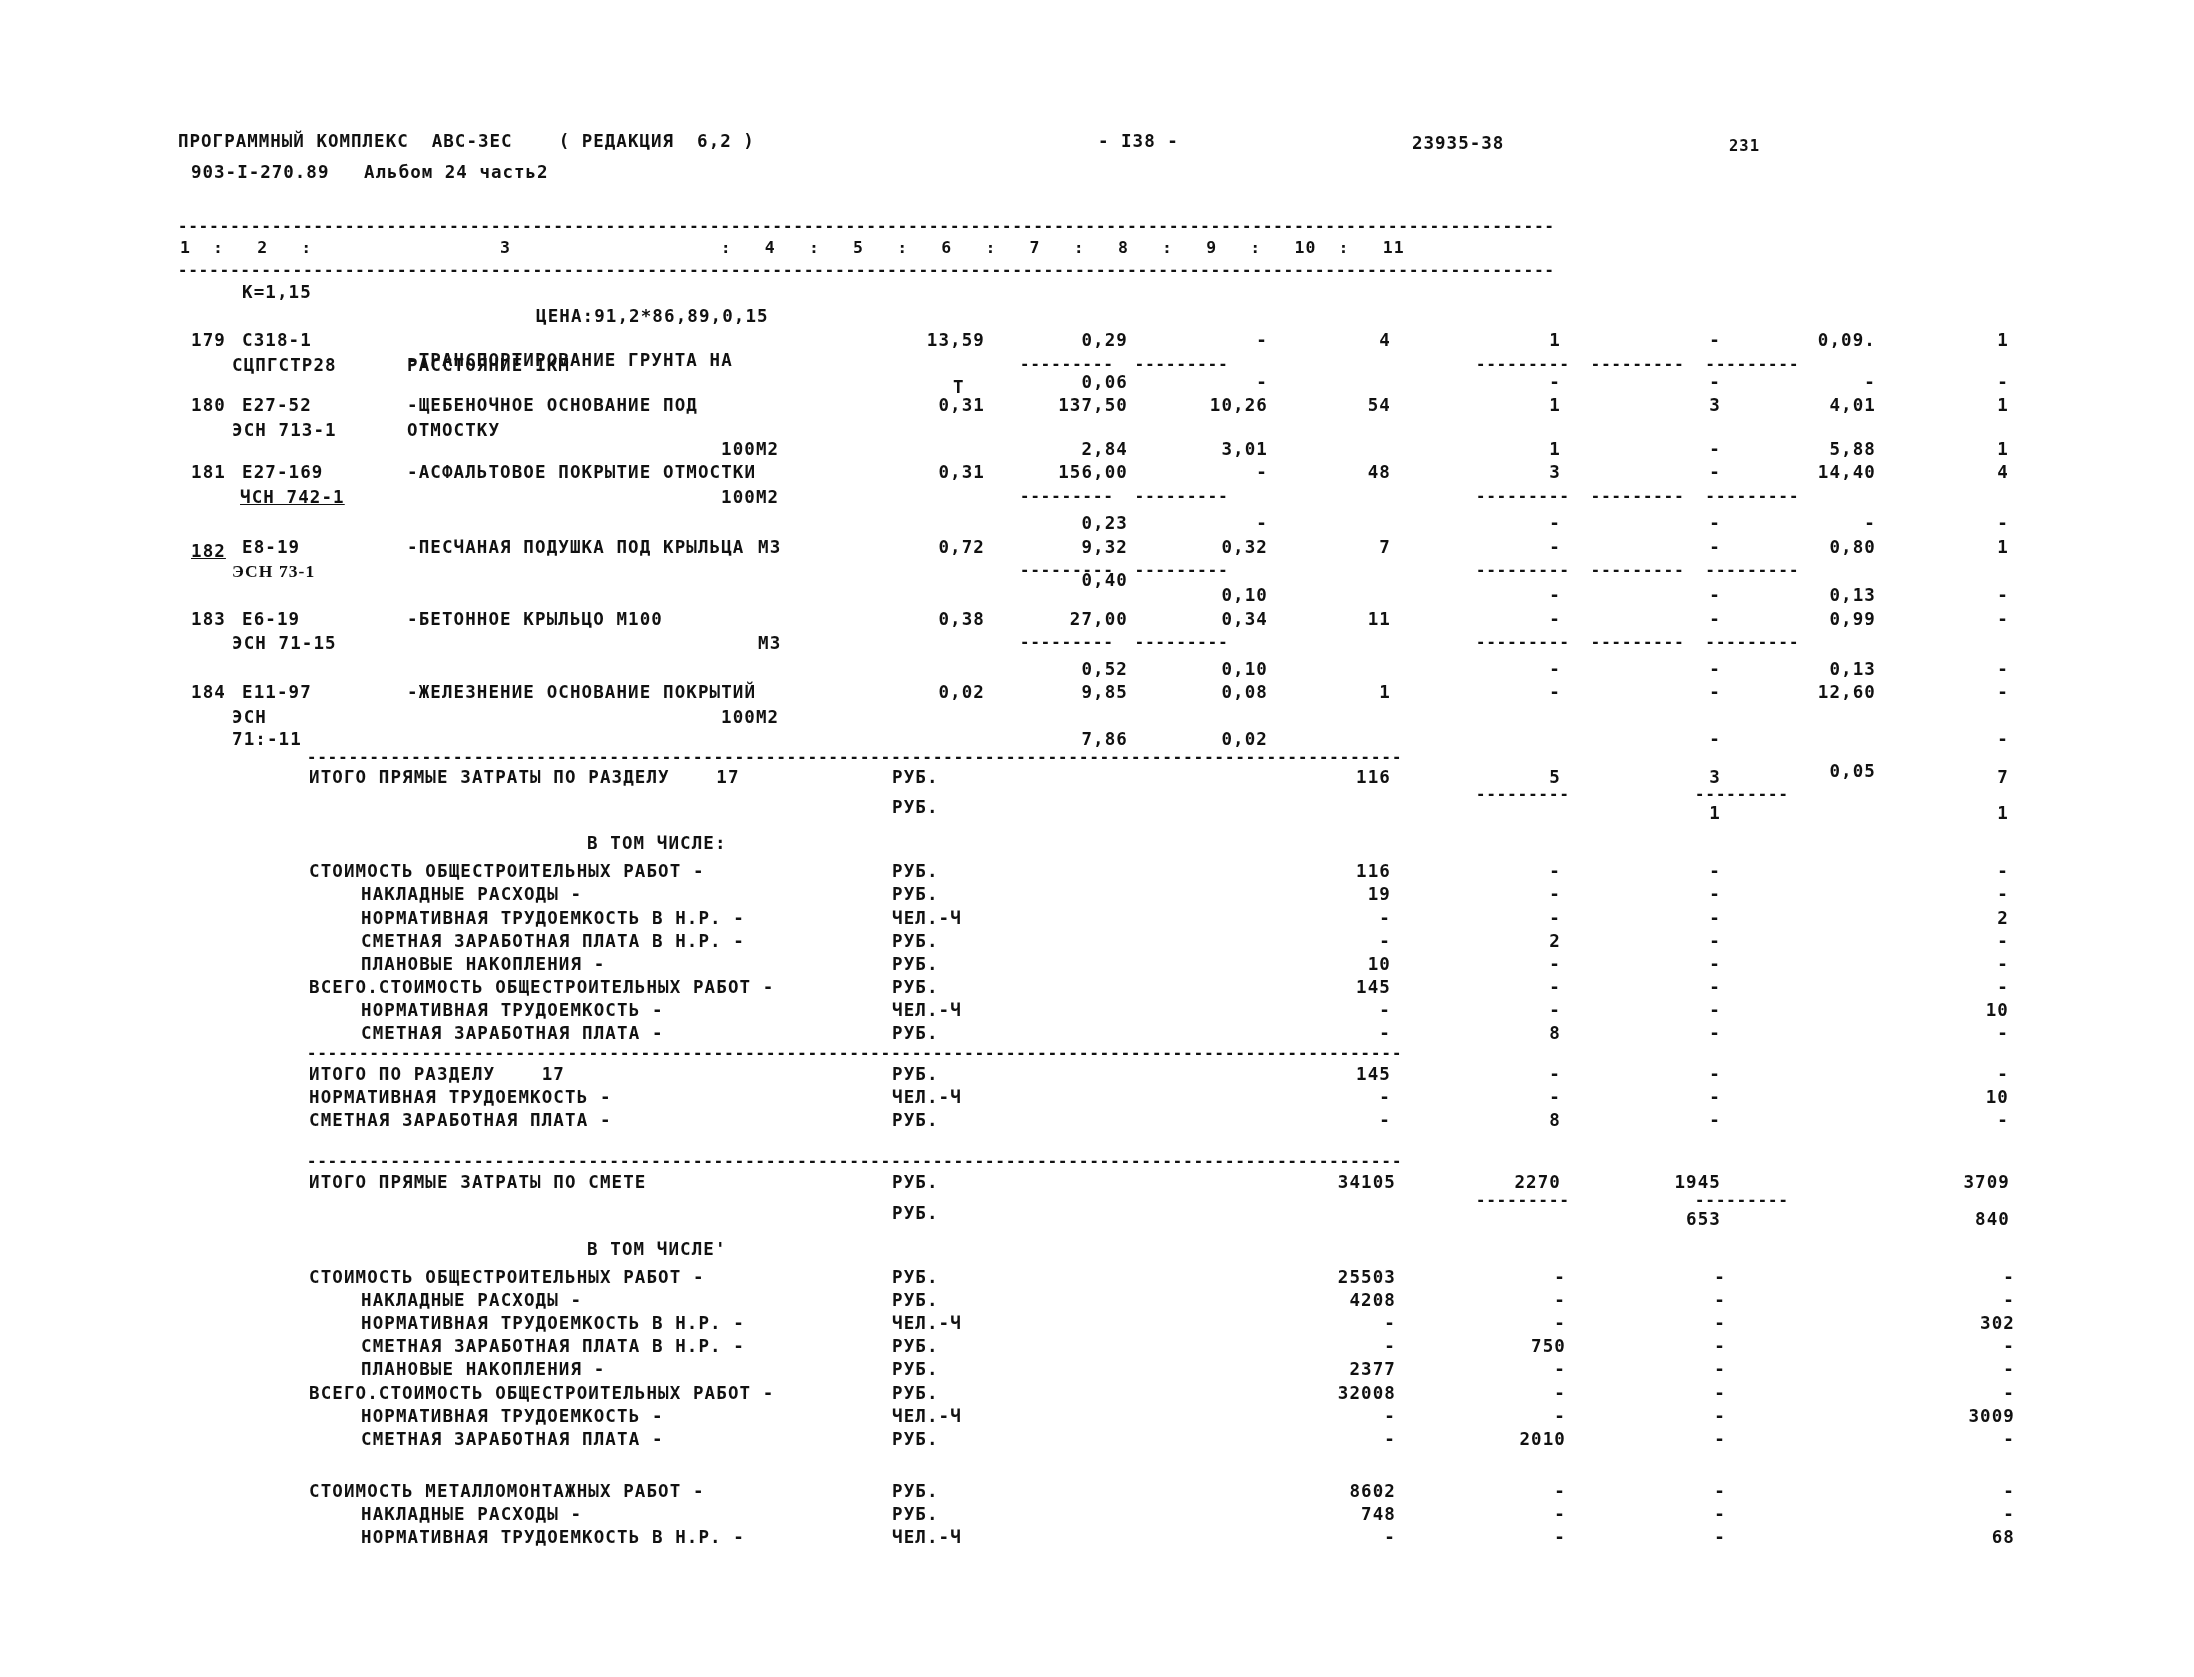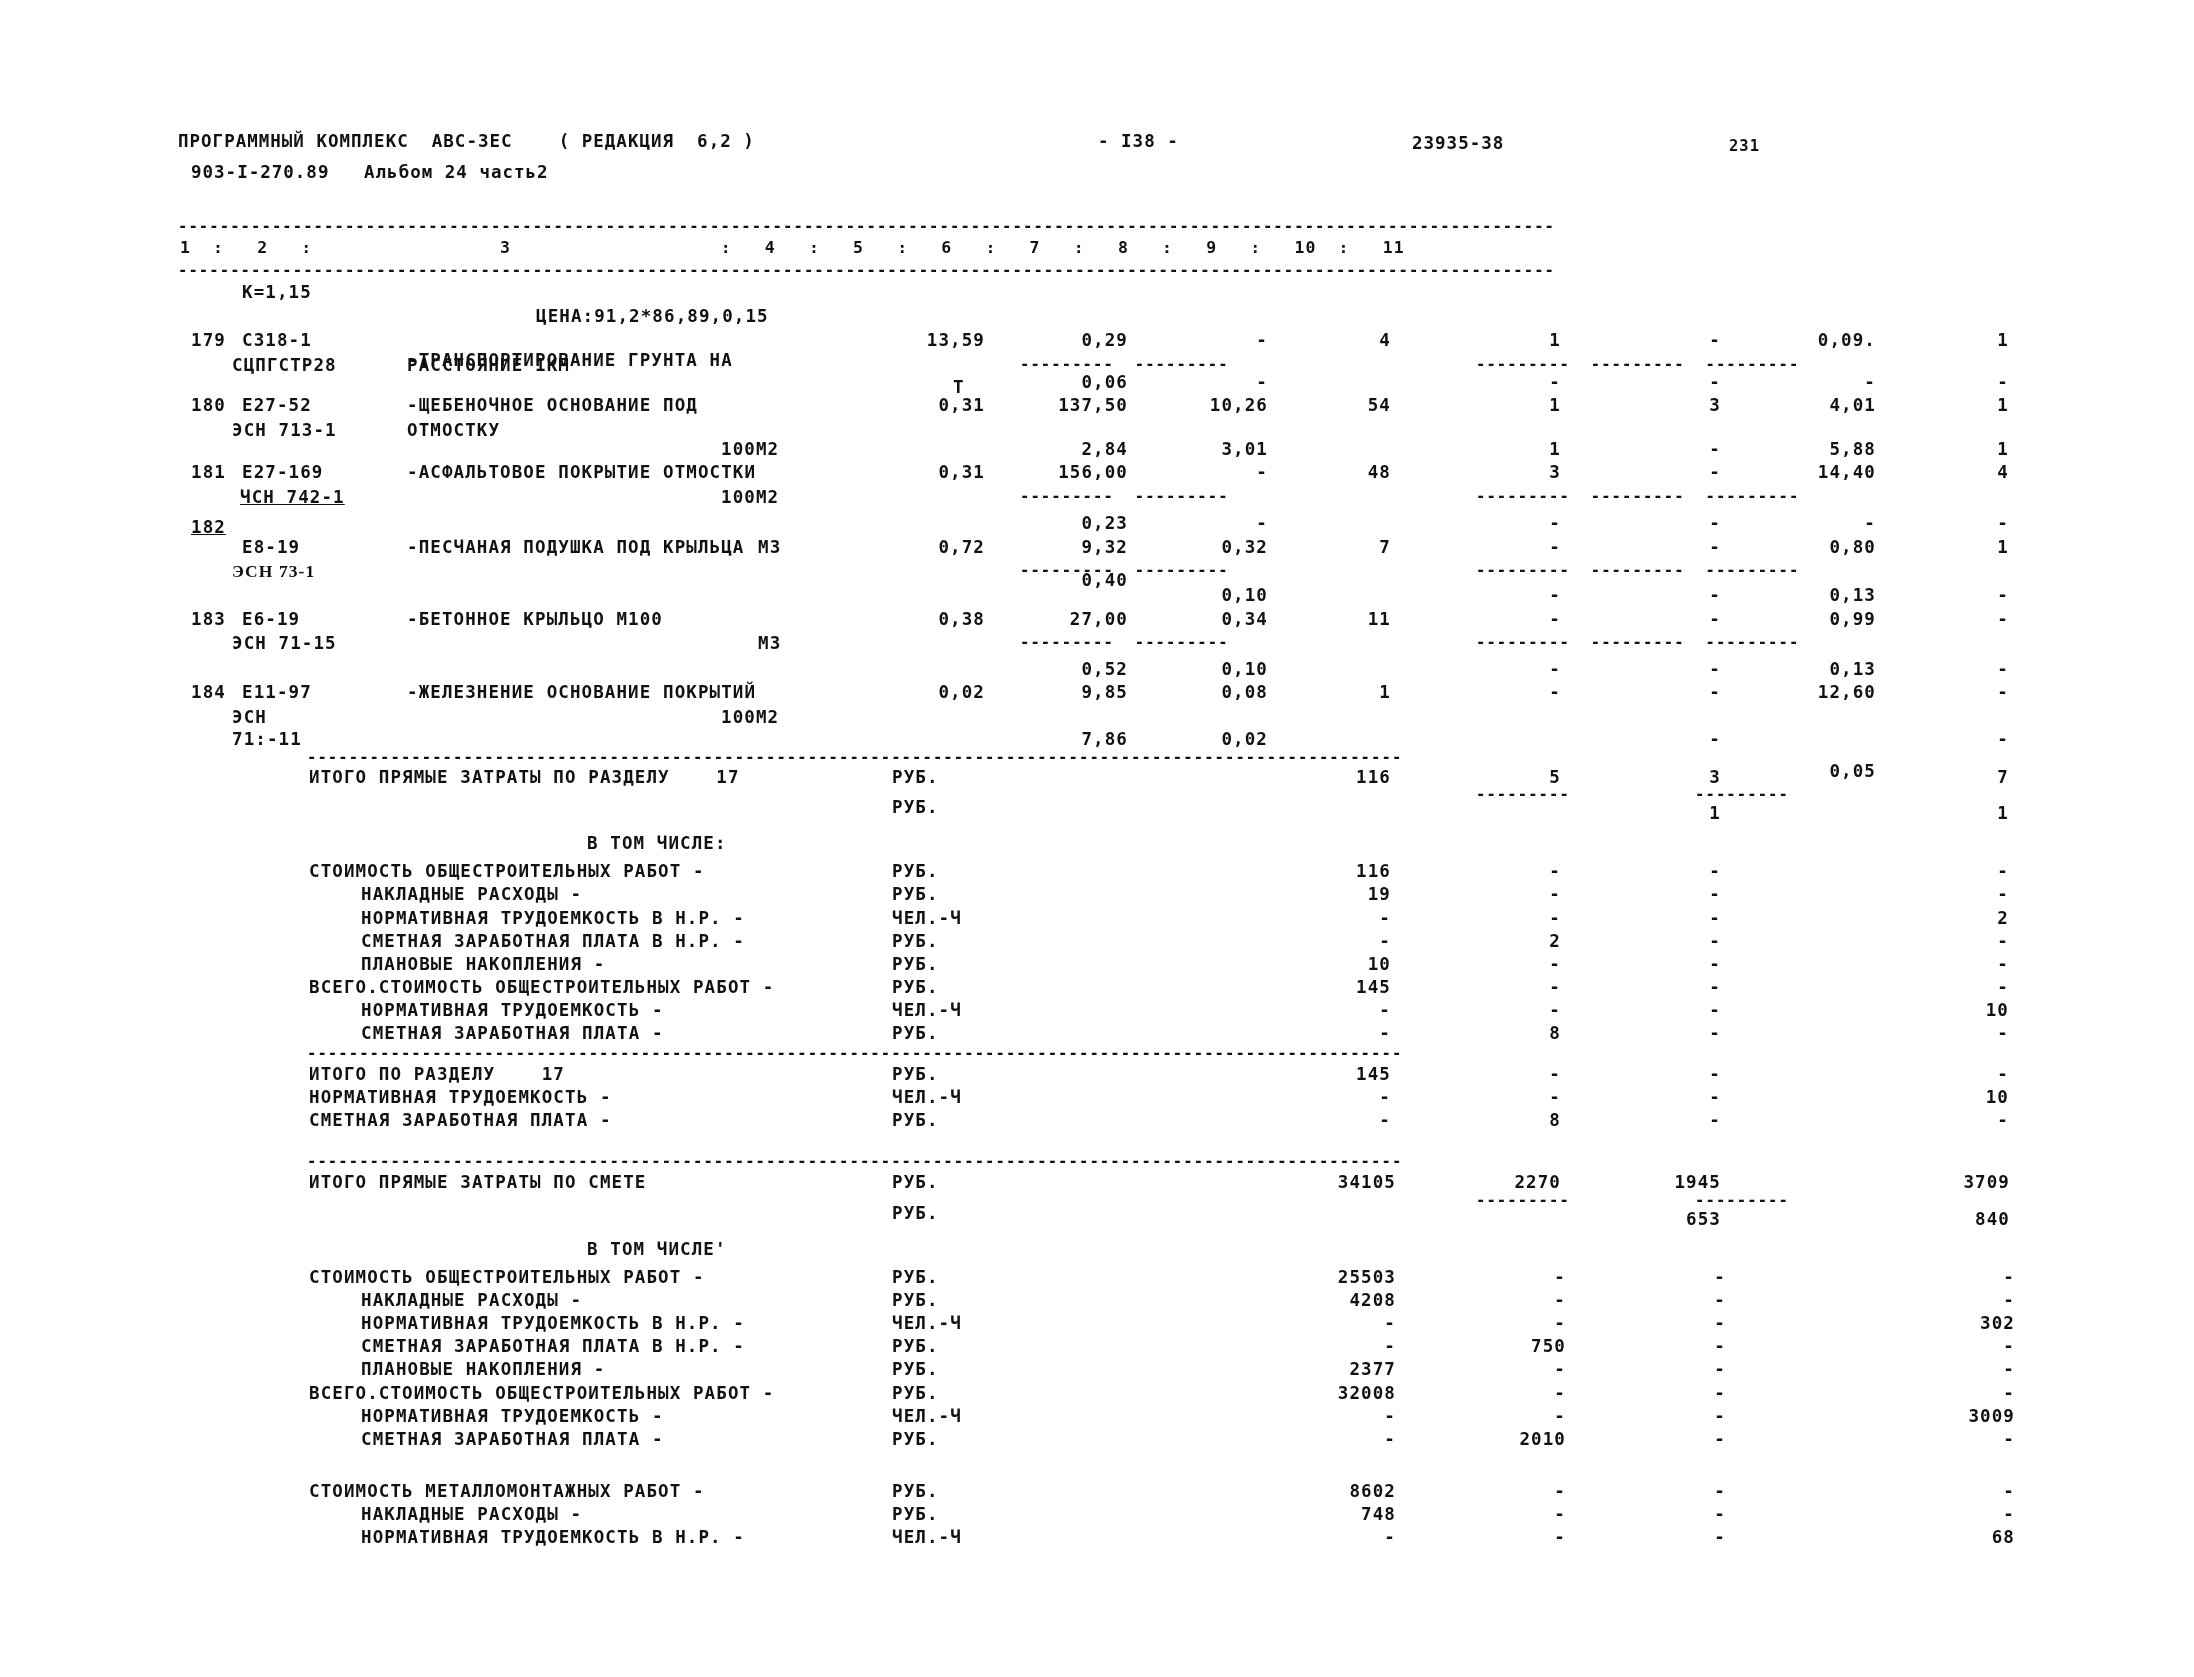--- a/index.html
+++ b/index.html
@@ -124,21 +124,21 @@
   <div class="dash" style="left:1020px; top:489px;">---------  ---------</div>
   <div class="dash" style="left:1476px; top:489px;">---------  ---------  ---------</div>
 
   <div class="mono right" style="left:1025px; top:515px; width:103px;">0,23</div>
   <div class="mono right" style="left:1165px; top:515px; width:103px;">-</div>
   <div class="mono right" style="left:1479px; top:515px; width:82px;">-</div>
   <div class="mono right" style="left:1639px; top:515px; width:82px;">-</div>
   <div class="mono right" style="left:1752px; top:515px; width:124px;">-</div>
   <div class="mono right" style="left:1927px; top:515px; width:82px;">-</div>
 
-  <div class="mono" style="left:191px; top:519px;text-decoration:underline;">182</div>
+  <div class="mono" style="left:191px; top:543px;text-decoration:underline;">182</div>
   <div class="mono" style="left:242px; top:539px;">Е8-19</div>
   <div class="mono" style="left:407px; top:539px;">-ПЕСЧАНАЯ ПОДУШКА ПОД КРЫЛЬЦА</div>
   <div class="mono right" style="left:892px; top:539px; width:93px;">0,72</div>
   <div class="mono right" style="left:1025px; top:539px; width:103px;">9,32</div>
   <div class="mono right" style="left:1165px; top:539px; width:103px;">0,32</div>
   <div class="mono right" style="left:1309px; top:539px; width:82px;">7</div>
   <div class="mono right" style="left:1479px; top:539px; width:82px;">-</div>
   <div class="mono right" style="left:1639px; top:539px; width:82px;">-</div>
   <div class="mono right" style="left:1752px; top:539px; width:124px;">0,80</div>
   <div class="mono right" style="left:1927px; top:539px; width:82px;">1</div>

